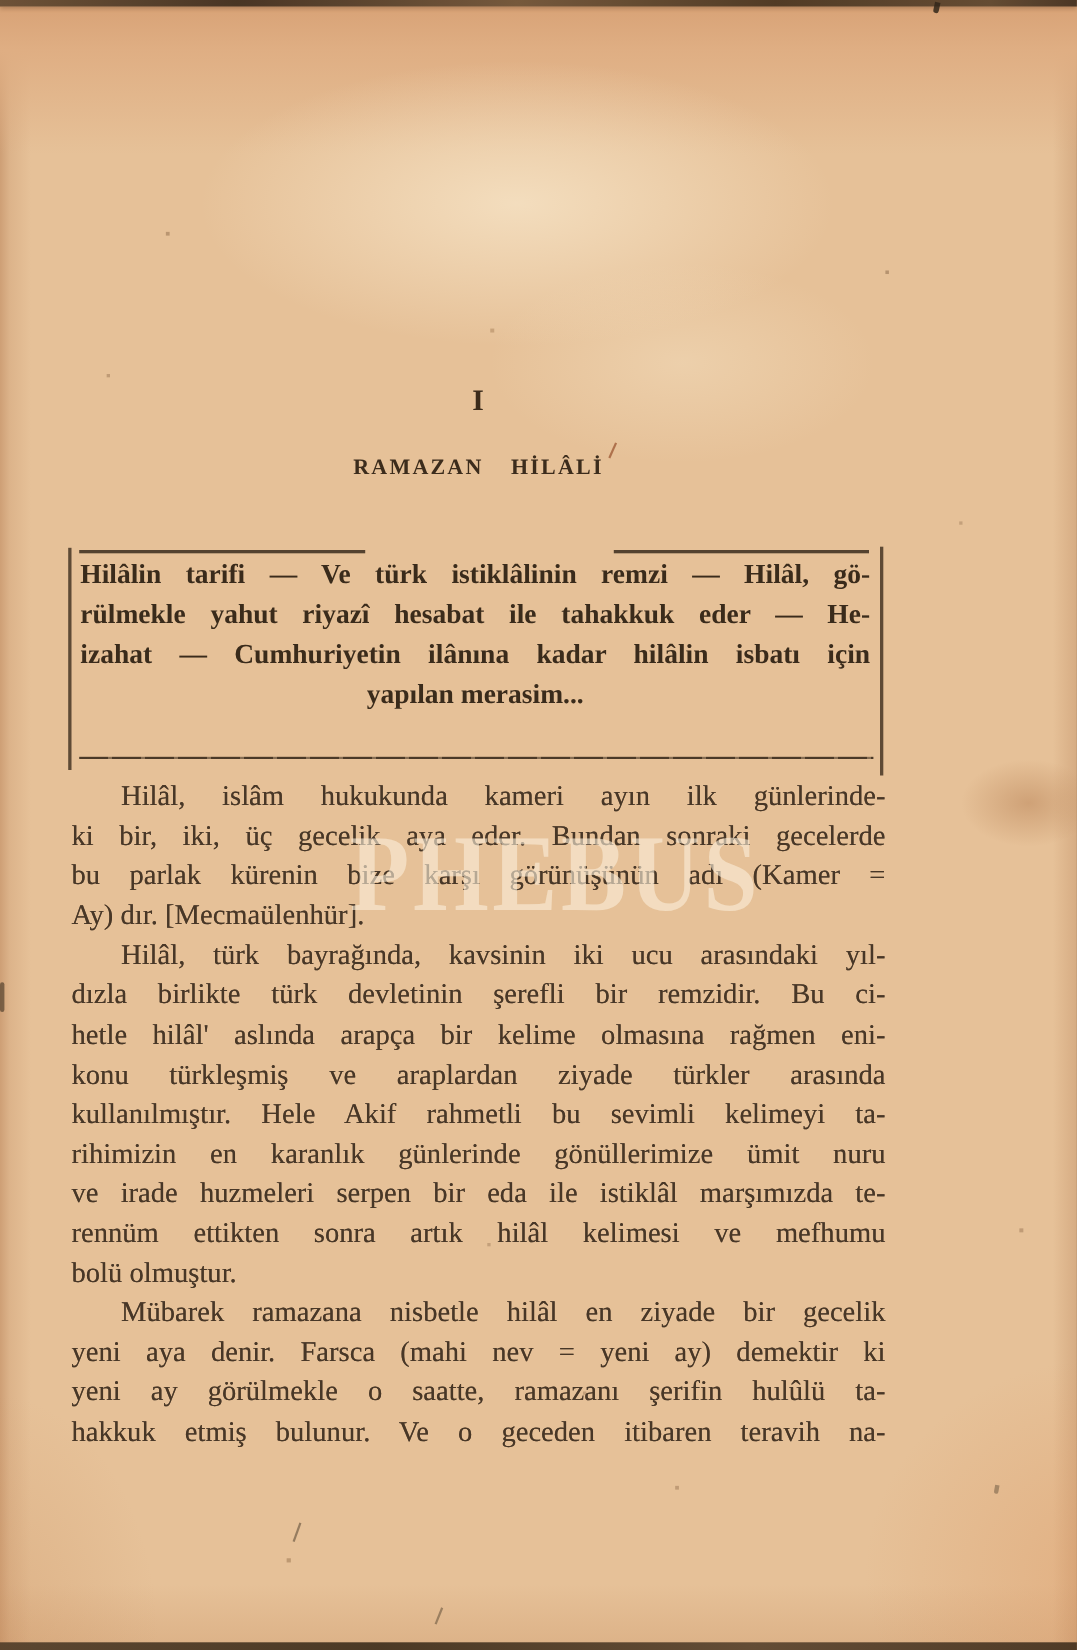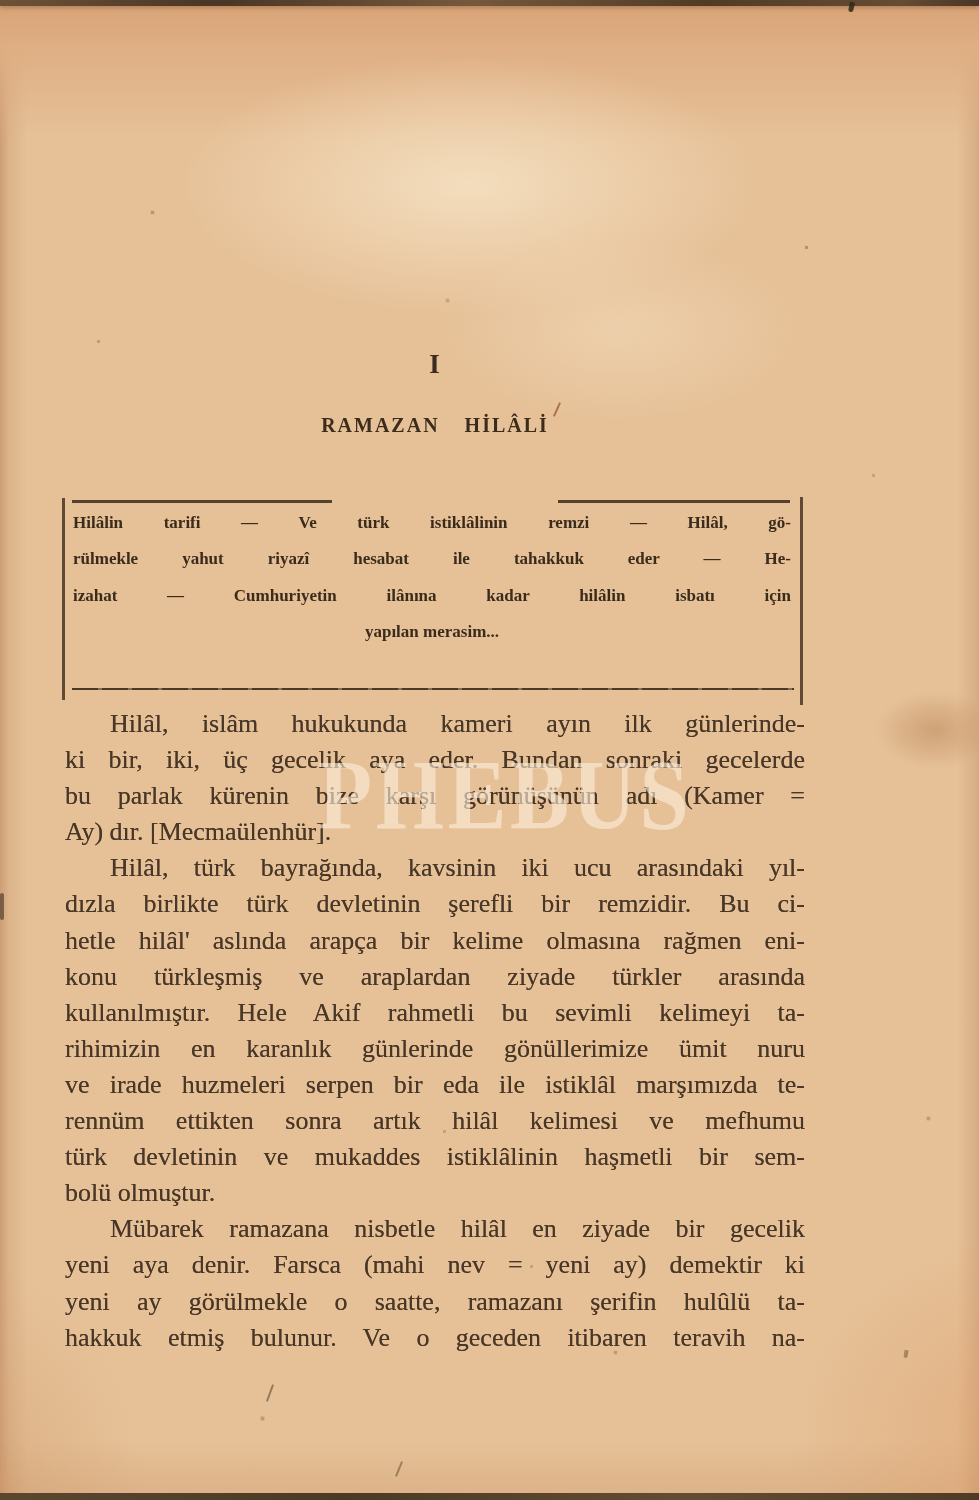--- a/index.html
+++ b/index.html
@@ -48,21 +48,21 @@
   }
   .sb-bar{position:absolute;width:3px;background:rgba(64,48,32,.82);}
   .sb-bar.left{left:0;top:1px;height:202px;}
   .sb-bar.right{left:738px;top:0;height:208px;}
   .sb-rule{position:absolute;height:3px;background:rgba(58,43,28,.85);}
   .sb-rule.top-left{left:10px;top:3px;width:260px;}
   .sb-rule.top-right{left:496px;top:3px;width:232px;}
   .sb-rule.bottom{left:10px;top:191px;width:722px;height:2px;
     background:repeating-linear-gradient(90deg,rgba(58,43,28,.9) 0 26px,rgba(58,43,28,.55) 26px 30px);}
   .sb-lines{position:absolute;left:11px;top:8px;width:718px;
-    font-size:17px;font-weight:700;line-height:36.4px;}
+    font-size:25px;font-weight:700;line-height:36.4px;}
   .line{display:block;text-align:justify;text-align-last:justify;text-justify:inter-word;white-space:normal;}
   .line.end{text-align-last:left;}
   .line.center{text-align:right;text-align-last:center;}
   .line.first{text-indent:45px;}
   .bodytext{
     position:absolute;left:65px;top:706px;width:740px;
     font-size:26px;line-height:36.1px;color:#483727;
     text-shadow:0 0 .5px rgba(72,55,39,.75);
   }
   .watermark{
@@ -134,21 +134,20 @@
     <span class="line end">Ay) dır. [Mecmaülenhür].</span>
 
     <span class="line first">Hilâl, türk bayrağında, kavsinin iki ucu arasındaki yıl-</span>
     <span class="line">dızla birlikte türk devletinin şerefli bir remzidir. Bu ci-</span>
     <span class="line">hetle hilâl' aslında arapça bir kelime olmasına rağmen eni-</span>
     <span class="line">konu türkleşmiş ve araplardan ziyade türkler arasında</span>
     <span class="line">kullanılmıştır. Hele Akif rahmetli bu sevimli kelimeyi ta-</span>
     <span class="line">rihimizin en karanlık günlerinde gönüllerimize ümit nuru</span>
     <span class="line">ve irade huzmeleri serpen bir eda ile istiklâl marşımızda te-</span>
     <span class="line">rennüm ettikten sonra artık hilâl kelimesi ve mefhumu</span>
-    <span class="line">türk devletinin ve mukaddes istiklâlinin haşmetli bir sem-</span>
     <span class="line end">bolü olmuştur.</span>
 
     <span class="line first">Mübarek ramazana nisbetle hilâl en ziyade bir gecelik</span>
     <span class="line">yeni aya denir. Farsca (mahi nev = yeni ay) demektir ki</span>
     <span class="line">yeni ay görülmekle o saatte, ramazanı şerifin hulûlü ta-</span>
     <span class="line">hakkuk etmiş bulunur. Ve o geceden itibaren teravih na-</span>
   </div>
 
   <div class="watermark">PHEBUS</div>
 

